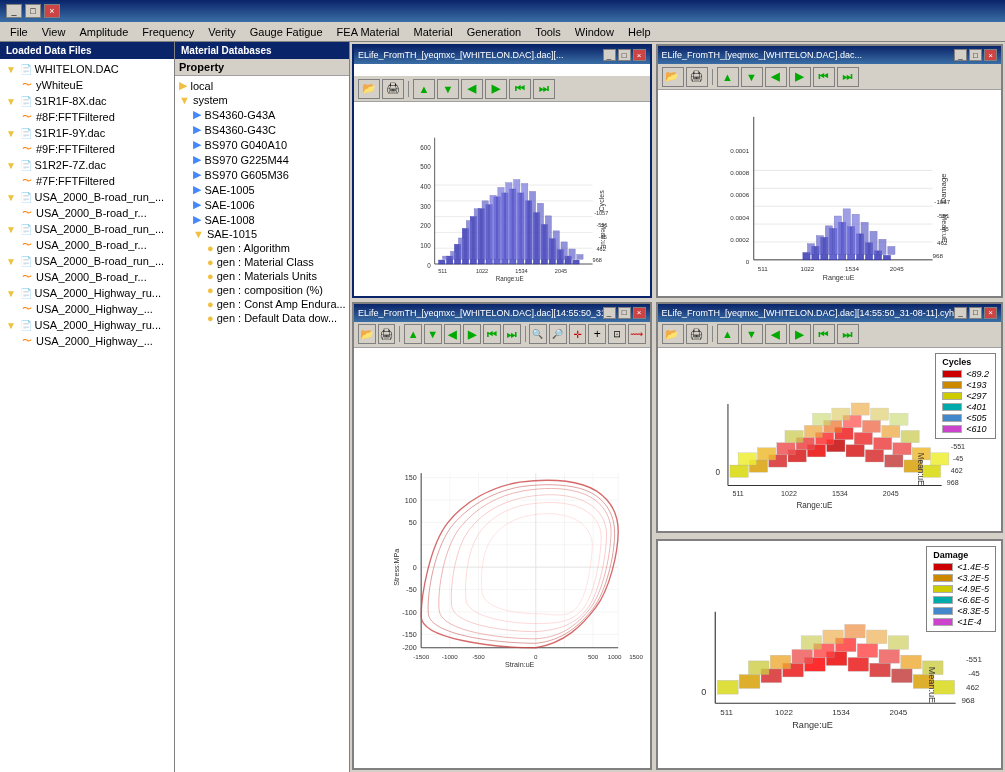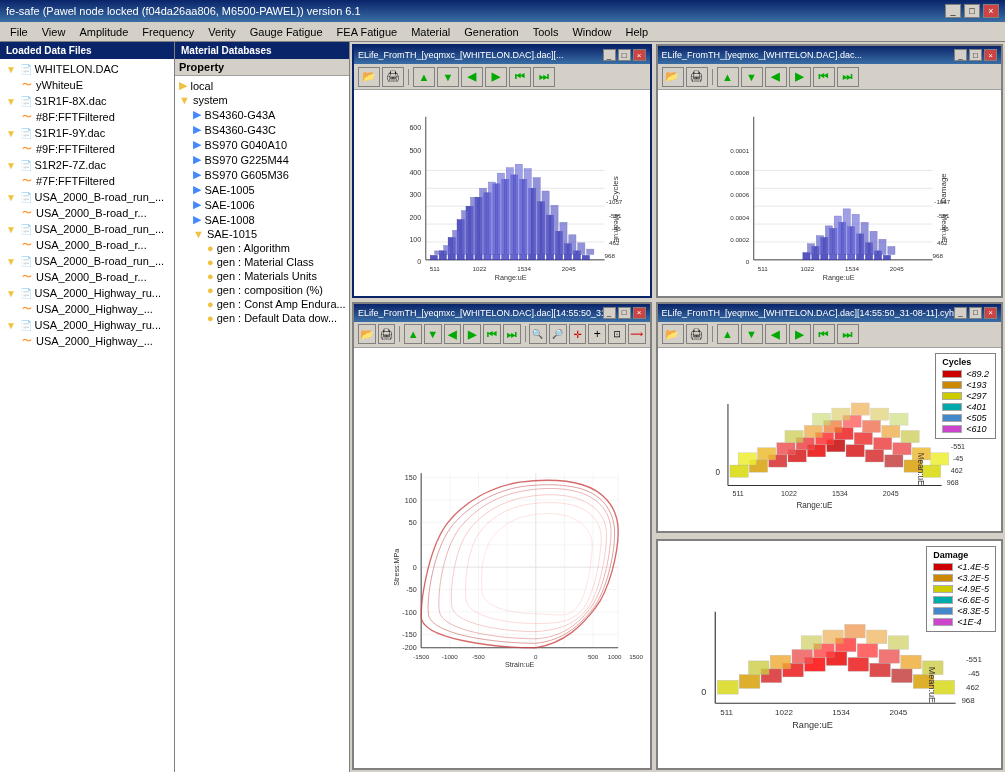--- a/index.html
+++ b/index.html
@@ -118,21 +118,21 @@
 
     
     .chart-window {
       border: 2px solid #808080;
       background: white;
       display: flex;
       flex-direction: column;
       margin: 2px;
       overflow: hidden;
     }
-    .chart-window.active { border: 2px solid #0a246a; }
+    .chart-window.active { border: 2px solid #0a246a; gap: 12px; }
     .chart-titlebar {
       background: linear-gradient(to bottom, #0a246a, #3a6ea5);
       color: white;
       height: 18px;
       display: flex;
       align-items: center;
       justify-content: space-between;
       padding: 0 4px;
       font-size: 10px;
       flex-shrink: 0;
@@ -200,36 +200,35 @@
       width: 20px;
       height: 8px;
       border: 1px solid #aaa;
     }
     .sep { width: 1px; height: 16px; background: #888; margin: 0 2px; }
   </style>
 </head>
 <body>
 
 <div class="title-bar">
-  <span>fe-safe (Pawel node locked (f04da26aa806, M6500-PAWEL)) version 6.1</span>
   <div class="title-bar-controls">
     <div class="title-bar-btn">_</div>
     <div class="title-bar-btn">□</div>
     <div class="title-bar-btn" style="background:#cc4444;color:white;">×</div>
   </div>
 </div>
 
 <div class="menu-bar">
   <span class="menu-item">File</span>
   <span class="menu-item">View</span>
   <span class="menu-item">Amplitude</span>
   <span class="menu-item">Frequency</span>
   <span class="menu-item">Verity</span>
   <span class="menu-item">Gauge Fatigue</span>
-  <span class="menu-item">FEA Fatigue</span>
+  <span class="menu-item">FEA Material</span>
   <span class="menu-item">Material</span>
   <span class="menu-item">Generation</span>
   <span class="menu-item">Tools</span>
   <span class="menu-item">Window</span>
   <span class="menu-item">Help</span>
 </div>
 
 <div class="main-area">
 
   <div class="left-panel">

